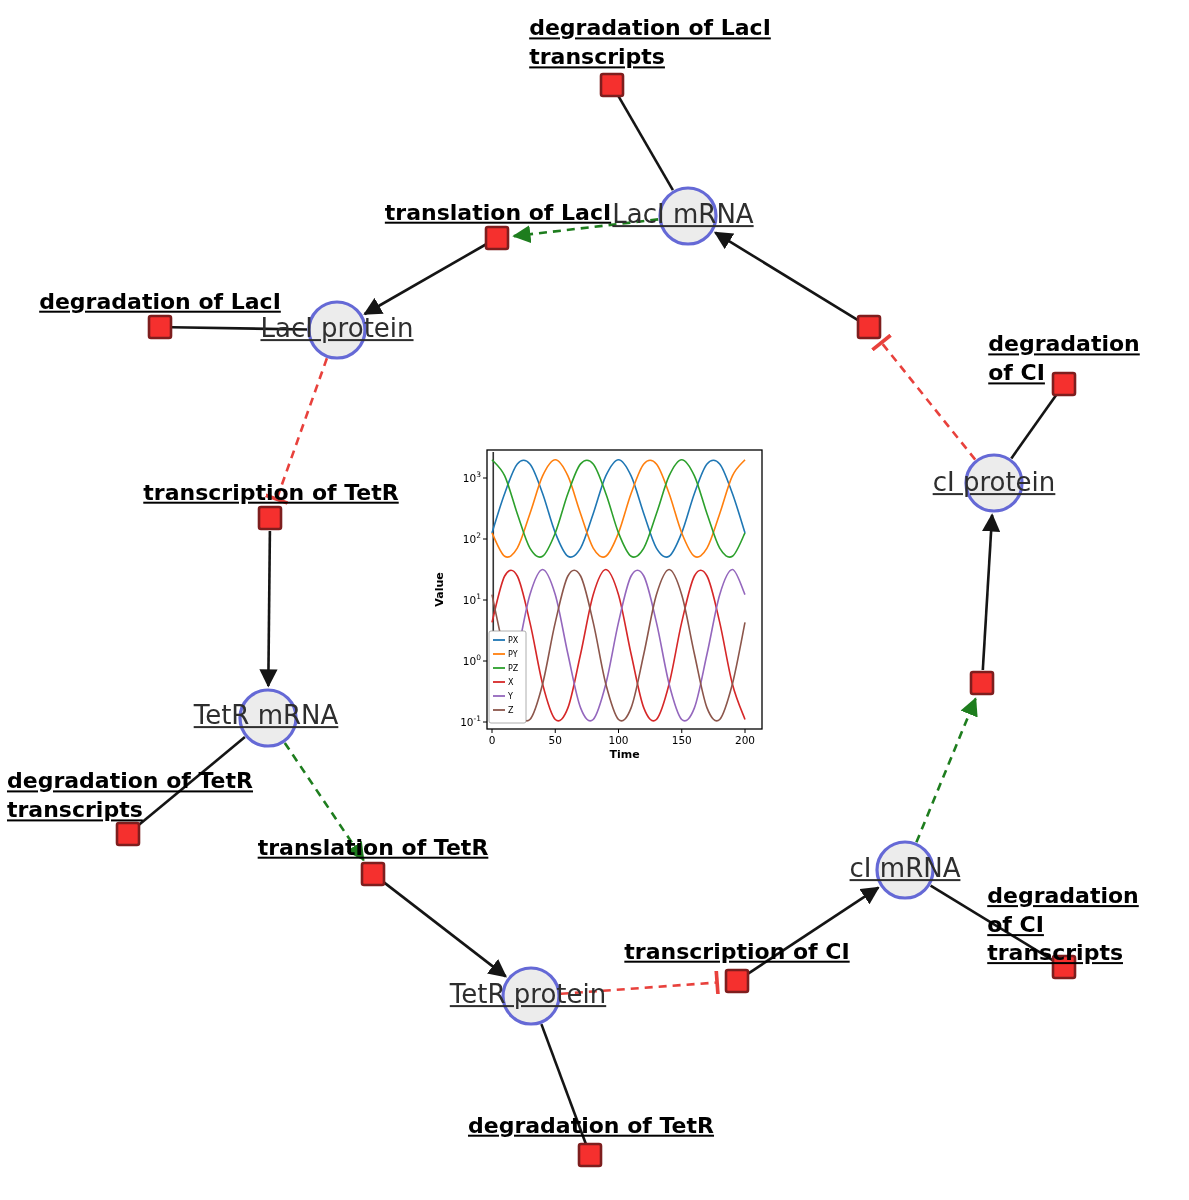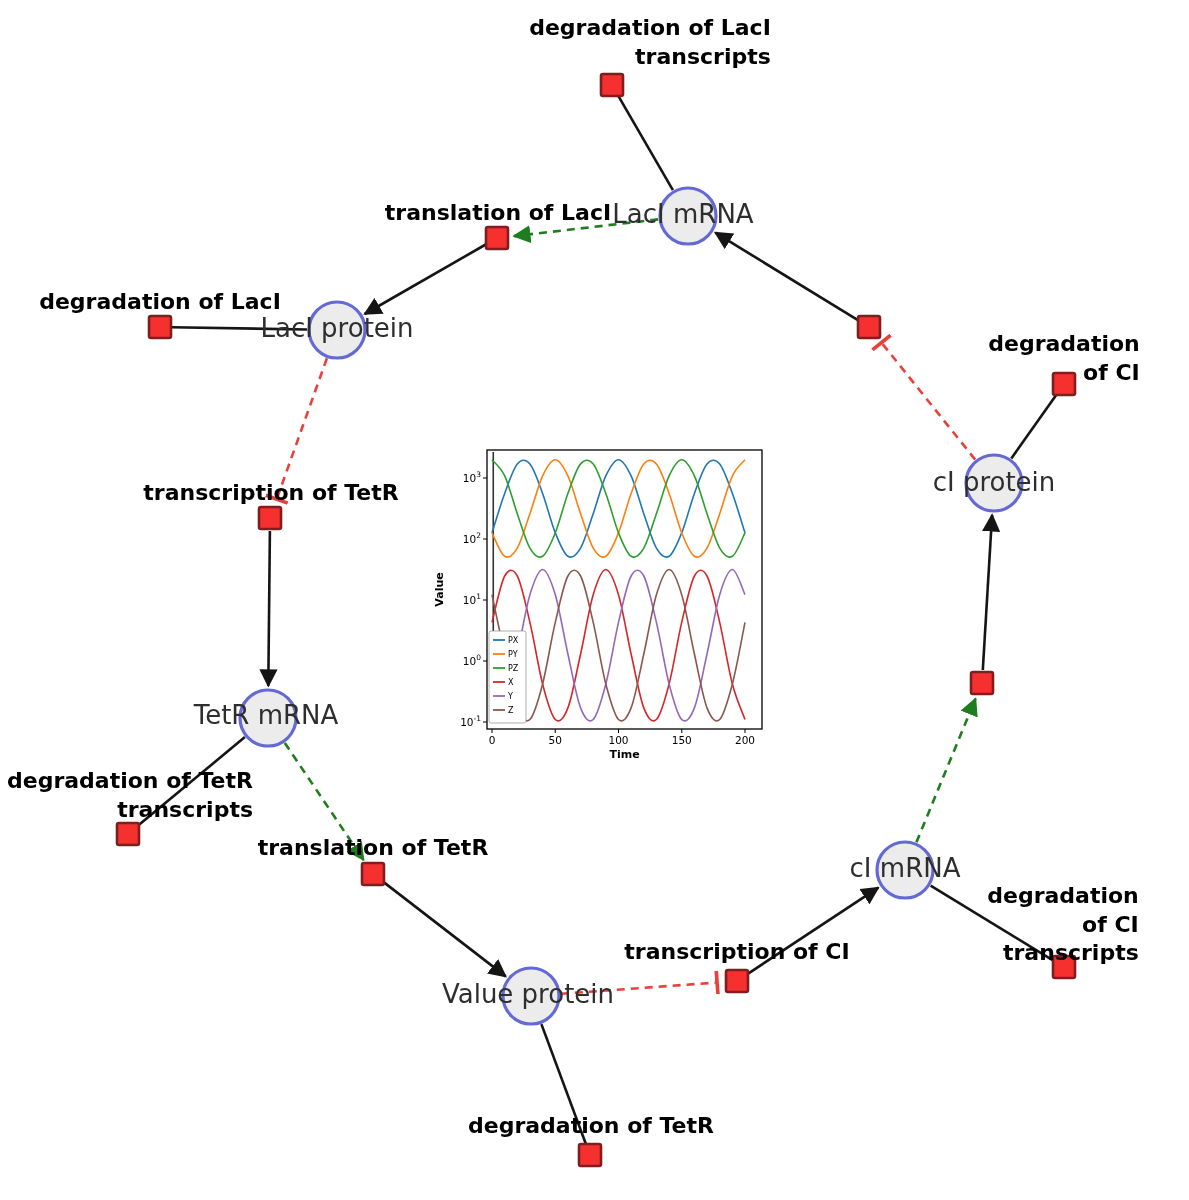--- a/index.html
+++ b/index.html
@@ -1,19 +1,19 @@
 <!DOCTYPE html>
 <html><head>
 <meta charset="utf-8">
 <style>
   html,body{margin:0;padding:0;background:#fff;}
   body{font-family:"DejaVu Sans","Liberation Sans",sans-serif;}
   .stage{position:relative;width:1189px;height:1200px;background:#fff;overflow:hidden;}
   svg.layer{position:absolute;left:0;top:0;}
-  .lbl{position:absolute;transform:translate(-50%,-50%);white-space:pre-line;text-align:right;line-height:1.3;}
+  .lbl{position:absolute;transform:translate(-50%,-50%);white-space:pre-line;text-align:left;line-height:1.3;text-decoration:underline;}
   .species-lbl{font-size:26px;color:#2e2e2e;font-weight:400;}
   .reaction-lbl{font-size:22px;font-weight:bold;color:#000;}
   #inset-chart{position:absolute;left:430px;top:435px;}
 </style>
 </head>
 <body>
 
 <div class="stage">
 
   <svg id="edge-layer" class="layer" width="1189" height="1200">
@@ -80,21 +80,21 @@
 transcripts</div>
   <div class="lbl reaction-lbl" style="left:373px;top:848px">translation of TetR</div>
   <div class="lbl reaction-lbl" style="left:737px;top:952px">transcription of CI</div>
   <div class="lbl reaction-lbl" style="left:591px;top:1126px">degradation of TetR</div>
   <div class="lbl reaction-lbl" style="left:1063px;top:925px">degradation of CI
 transcripts</div>
 
   <div class="lbl species-lbl" style="left:683px;top:215px">LacI mRNA</div>
   <div class="lbl species-lbl" style="left:337px;top:329px">LacI protein</div>
   <div class="lbl species-lbl" style="left:266px;top:716px">TetR mRNA</div>
-  <div class="lbl species-lbl" style="left:528px;top:995px">Value protein</div>
+  <div class="lbl species-lbl" style="left:528px;top:995px">TetR protein</div>
   <div class="lbl species-lbl" style="left:905px;top:869px">cI mRNA</div>
   <div class="lbl species-lbl" style="left:994px;top:483px">cI protein</div>
 
   <svg id="inset-chart" width="345" height="330">
       <defs>
         <clipPath id="plot-clip">
           <rect x="57" y="15" width="275" height="279"></rect>
         </clipPath>
       </defs>
       <rect x="57" y="15" width="275" height="279" fill="#ffffff" stroke="none"></rect>

